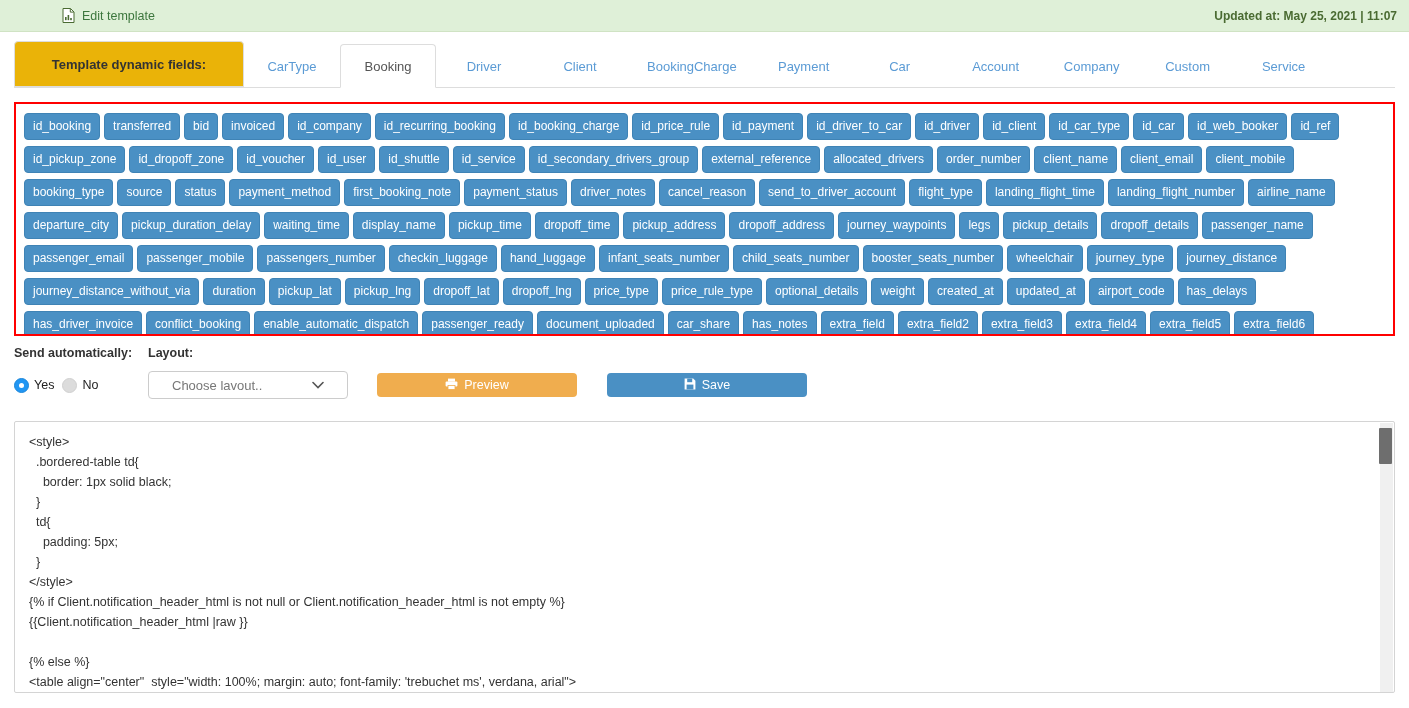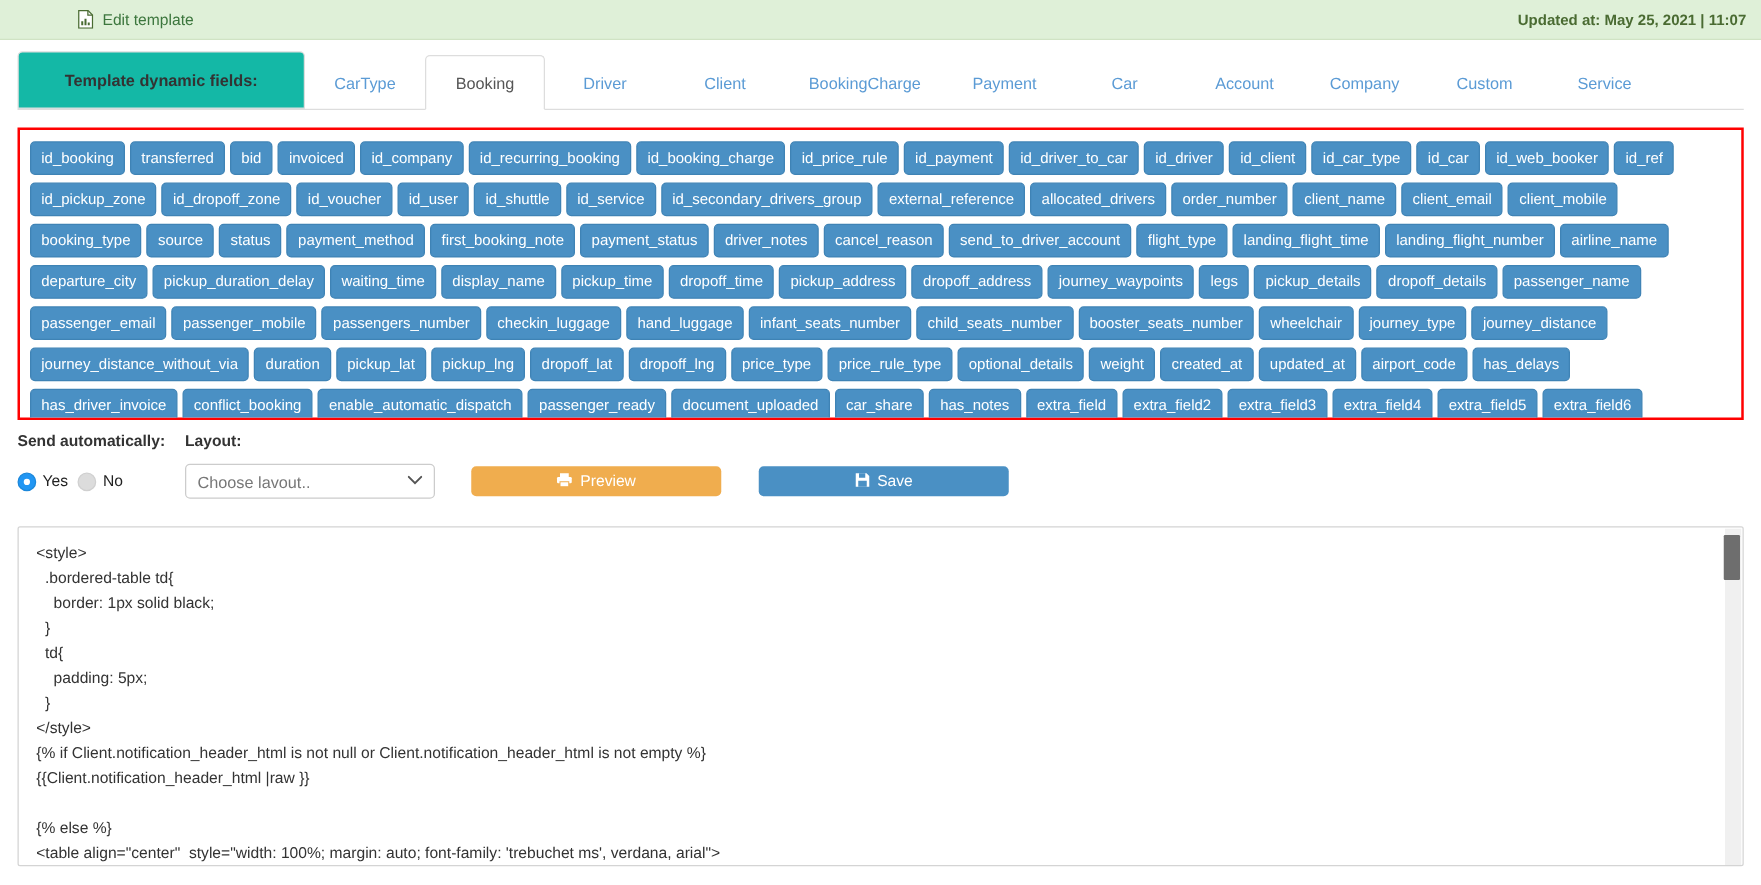--- a/index.html
+++ b/index.html
@@ -39,21 +39,21 @@
     padding: 10px 14px 0 14px;
     background: #fff;
   }
   .tabs {
     display: flex;
     align-items: flex-end;
     border-bottom: 1px solid #ddd;
     height: 46px;
   }
   .tab-heading {
-    background: #14b8a6;
+    background: #eab308;
     border: 1px solid #ddd;
     border-bottom: 1px solid #ddd;
     border-radius: 4px 4px 0 0;
     font-size: 13px;
     font-weight: bold;
     color: #333;
     padding: 0 34px;
     height: 46px;
     display: flex;
     align-items: center;
@@ -161,21 +161,21 @@
 
   .select-box {
     width: 200px;
     height: 28px;
     border: 1px solid #ccc;
     border-radius: 4px;
     background: #fff;
     display: flex;
     align-items: center;
     justify-content: space-between;
-    padding: 0 9px;
+    padding: 0 23px;
     font-size: 13px;
     color: #777;
     cursor: pointer;
   }
   .chev { color: #555; font-size: 11px; }
 
   .btn {
     height: 24px;
     border-radius: 4px;
     border: none;

